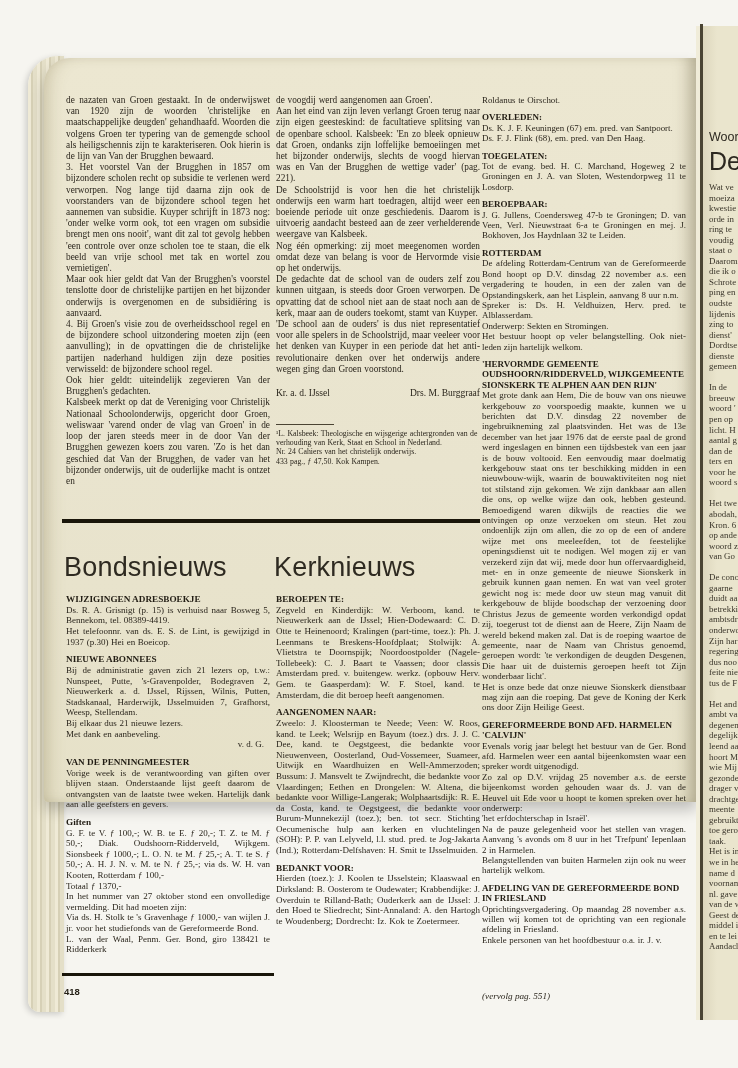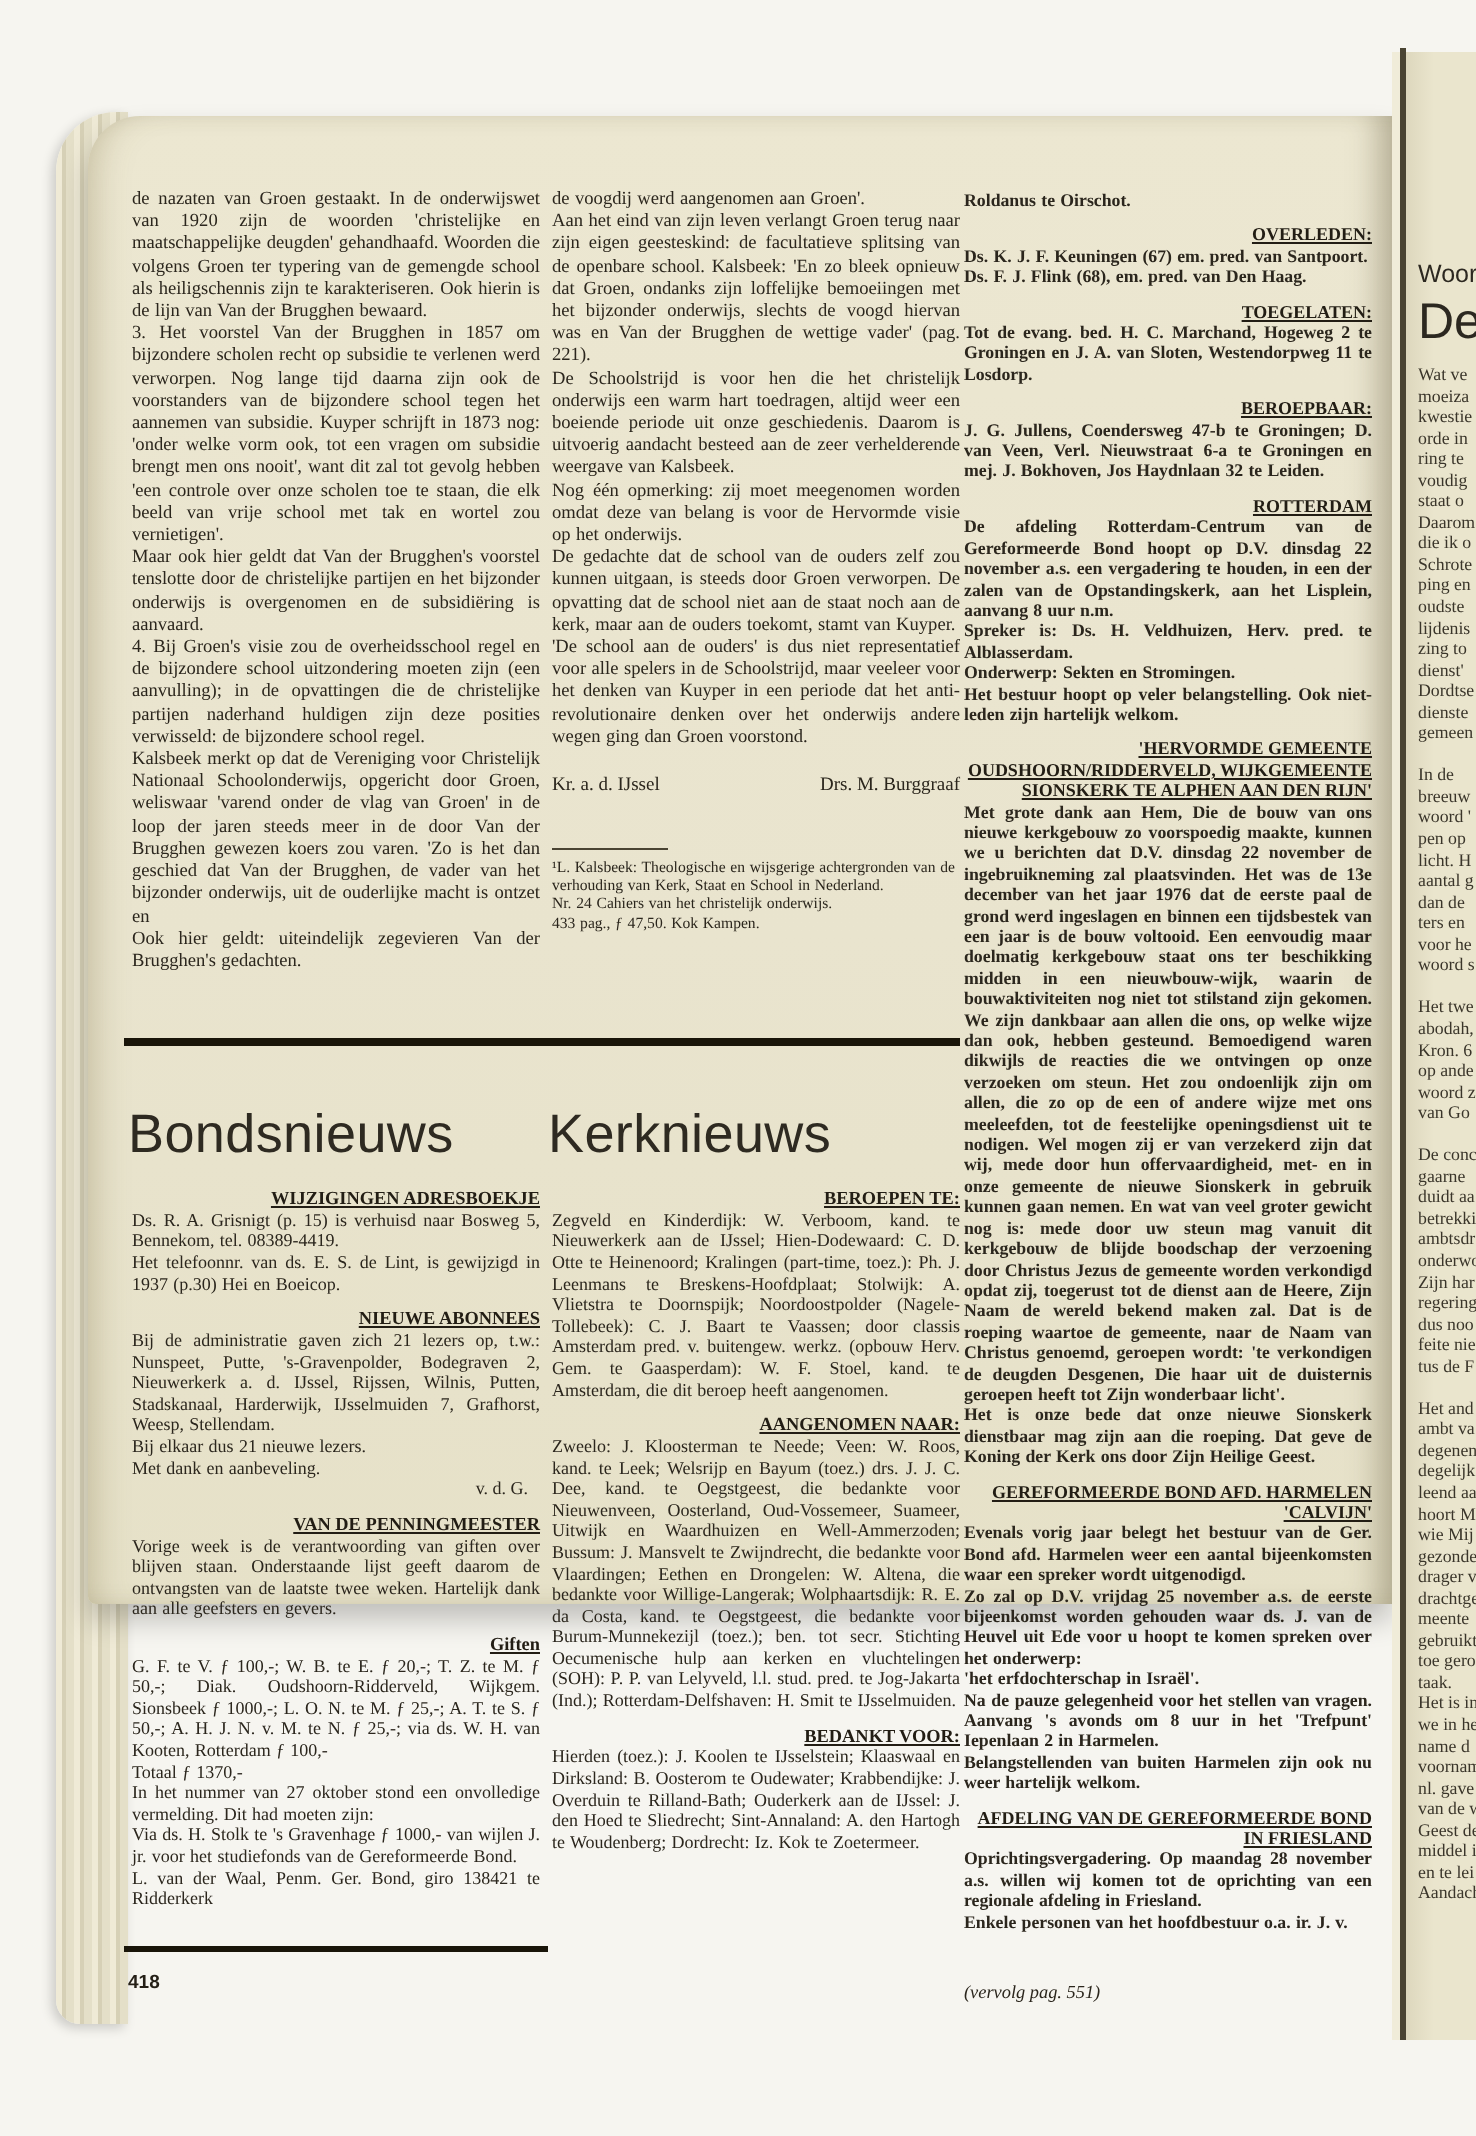--- a/index.html
+++ b/index.html
@@ -34,21 +34,21 @@
     margin:0;font-size:9.3px;line-height:11.2px;text-align:justify;
     word-spacing:.4px;
   }
   .col1-top{left:22px;top:37px;}
   .col2-top{left:232px;top:37px;}
   .col1-bottom{left:22px;top:536px;}
   .col2-bottom{left:232px;top:536px;}
   .col3{left:438px;top:37px;}
 
   .col1-bottom .para,.col2-bottom .para{font-size:9.0px;line-height:10.6px;}
-  .col3 .para{font-size:8.9px;line-height:10.4px;font-weight:bold;}
+  .col3 .para{font-size:8.9px;line-height:10.4px;}
 
   .signature{
     display:flex;justify-content:space-between;
     margin-top:13px;font-size:9.5px;text-align:right;
   }
   .fn-rule{width:58px;height:1px;background:#4a4433;margin:26px 0 4px 0;}
   .footnote .para{font-size:7.8px;line-height:9.2px;text-align:left;}
 
   .thick-rule{position:absolute;left:18px;top:461px;width:418px;height:4px;background:#191509;}
   .bottom-rule{position:absolute;left:18px;top:915px;width:212px;height:3px;background:#191509;}
@@ -57,22 +57,21 @@
     position:absolute;margin:0;top:494px;
     font-family:"Liberation Sans","DejaVu Sans",sans-serif;
     font-weight:400;font-size:27px;letter-spacing:.2px;color:#2e2a21;
   }
   .title-bonds{left:20px;}
   .title-kerk{left:230px;}
 
   .section{margin-bottom:7px;}
   .sec-heading{
     font-weight:700;font-size:9.2px;line-height:10.8px;color:#221d14;
-    text-align:right;
-    text-decoration:underline;
+    text-align:left;
   }
   .col3 .sec-heading{font-size:9.0px;line-height:10.4px;}
   .sec-heading:empty{display:none;}
   .signoff{font-size:9.0px;line-height:10.6px;text-align:right;padding-right:6px;}
   .signoff:empty{display:none;}
 
   .pageno{
     position:absolute;left:20px;top:928px;
     font-family:"Liberation Sans","DejaVu Sans",sans-serif;
     font-weight:700;font-size:9.5px;color:#241f16;
@@ -112,22 +111,22 @@
   <div class="page-stack"></div>
 
   <div class="paper">
 
     <div class="col col1-top">
 
     <p class="para">de nazaten van Groen gestaakt. In de onderwijswet van 1920 zijn de woorden 'christelijke en maatschappelijke deugden' gehandhaafd. Woorden die volgens Groen ter typering van de gemengde school als heiligschennis zijn te karakteriseren. Ook hierin is de lijn van Van der Brugghen bewaard.</p>
         <p class="para">3. Het voorstel Van der Brugghen in 1857 om bijzondere scholen recht op subsidie te verlenen werd verworpen. Nog lange tijd daarna zijn ook de voorstanders van de bijzondere school tegen het aannemen van subsidie. Kuyper schrijft in 1873 nog: 'onder welke vorm ook, tot een vragen om subsidie brengt men ons nooit', want dit zal tot gevolg hebben 'een controle over onze scholen toe te staan, die elk beeld van vrije school met tak en wortel zou vernietigen'.</p>
         <p class="para">Maar ook hier geldt dat Van der Brugghen's voorstel tenslotte door de christelijke partijen en het bijzonder onderwijs is overgenomen en de subsidiëring is aanvaard.</p>
         <p class="para">4. Bij Groen's visie zou de overheidsschool regel en de bijzondere school uitzondering moeten zijn (een aanvulling); in de opvattingen die de christelijke partijen naderhand huldigen zijn deze posities verwisseld: de bijzondere school regel.</p>
+        <p class="para">Ook hier geldt: uiteindelijk zegevieren Van der Brugghen's gedachten.</p>
         <p class="para">Kalsbeek merkt op dat de Vereniging voor Christelijk Nationaal Schoolonderwijs, opgericht door Groen, weliswaar 'varend onder de vlag van Groen' in de loop der jaren steeds meer in de door Van der Brugghen gewezen koers zou varen. 'Zo is het dan geschied dat Van der Brugghen, de vader van het bijzonder onderwijs, uit de ouderlijke macht is ontzet en</p>
-        <p class="para">Ook hier geldt: uiteindelijk zegevieren Van der Brugghen's gedachten.</p>
       </div>
 
     <div class="col col2-top">
       <div>
 
       <p class="para">de voogdij werd aangenomen aan Groen'.</p>
           <p class="para">Aan het eind van zijn leven verlangt Groen terug naar zijn eigen geesteskind: de facultatieve splitsing van de openbare school. Kalsbeek: 'En zo bleek opnieuw dat Groen, ondanks zijn loffelijke bemoeiingen met het bijzonder onderwijs, slechts de voogd hiervan was en Van der Brugghen de wettige vader' (pag. 221).</p>
           <p class="para">De Schoolstrijd is voor hen die het christelijk onderwijs een warm hart toedragen, altijd weer een boeiende periode uit onze geschiedenis. Daarom is uitvoerig aandacht besteed aan de zeer verhelderende weergave van Kalsbeek.</p>
           <p class="para">Nog één opmerking: zij moet meegenomen worden omdat deze van belang is voor de Hervormde visie op het onderwijs.</p>
           <p class="para">De gedachte dat de school van de ouders zelf zou kunnen uitgaan, is steeds door Groen verworpen. De opvatting dat de school niet aan de staat noch aan de kerk, maar aan de ouders toekomt, stamt van Kuyper.</p>

